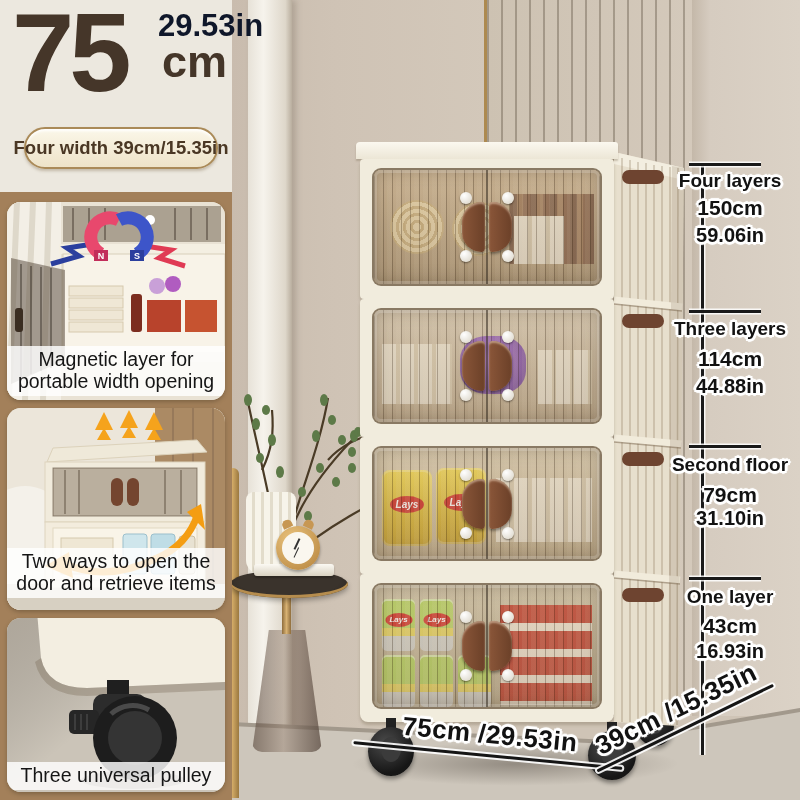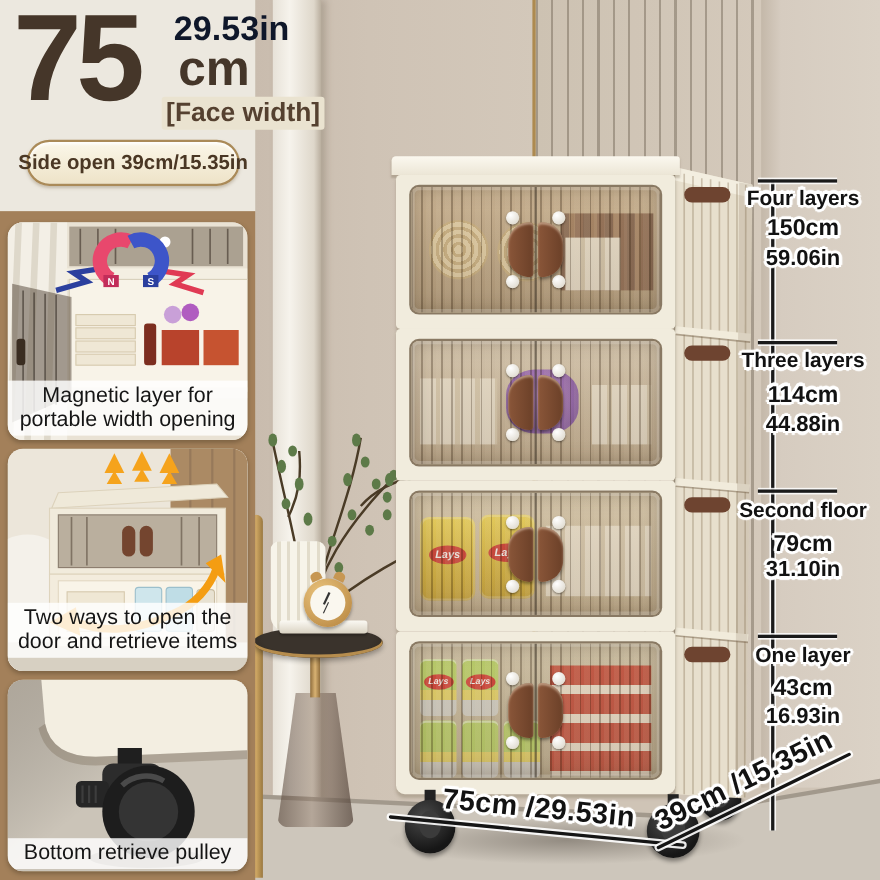--- a/index.html
+++ b/index.html
@@ -374,22 +374,21 @@
   </div>
   <div class="dim-bottom" style="left:604px;top:733px;width:196px;height:52px;transform:rotate(-26deg)">
     <div class="txt outline-w">39cm /15.35in</div>
     <div class="dim-line"></div>
   </div>
 
   <div class="header-bg"></div>
   <div class="big75">75</div>
   <div class="inches">29.53in</div>
   <div class="cm">cm</div>
-  <div class="face-tag">[Face width]</div>
-  <div class="pill">Side open 39cm/15.35in</div>
+  <div class="pill">Four width 39cm/15.35in</div>
 
   <div class="inset-col">
 
     <div class="inset i1">
       <svg width="218" height="198" viewBox="0 0 218 198">
         <rect width="218" height="198" fill="#e9e2d4"></rect>
         <rect width="54" height="198" fill="#f3efe6"></rect>
         <g stroke="#ded8ca" stroke-width="6">
             <line x1="10" y1="0" x2="2" y2="198"></line>
             <line x1="26" y1="0" x2="18" y2="198"></line>
@@ -515,18 +514,18 @@
               <line x1="68" y1="96" x2="68" y2="112"></line>
               <line x1="74" y1="96" x2="74" y2="112"></line>
               <line x1="80" y1="96" x2="80" y2="112"></line>
             </g>
           <circle cx="128" cy="120" r="42" fill="#1d1d1d"></circle>
           <circle cx="128" cy="120" r="27" fill="#343434"></circle>
           <path d="M104,96 A32,32 0 0 1 142,92" stroke="#4a4a4a" stroke-width="5" fill="none"></path>
         </g>
       </svg>
       <div class="caption" style="bottom:2px">
-        <div>Bottom retrieve pulley</div>
+        <div>Three universal pulley</div>
       </div>
     </div>
   </div>
 
 </div>
 
 </body></html>

